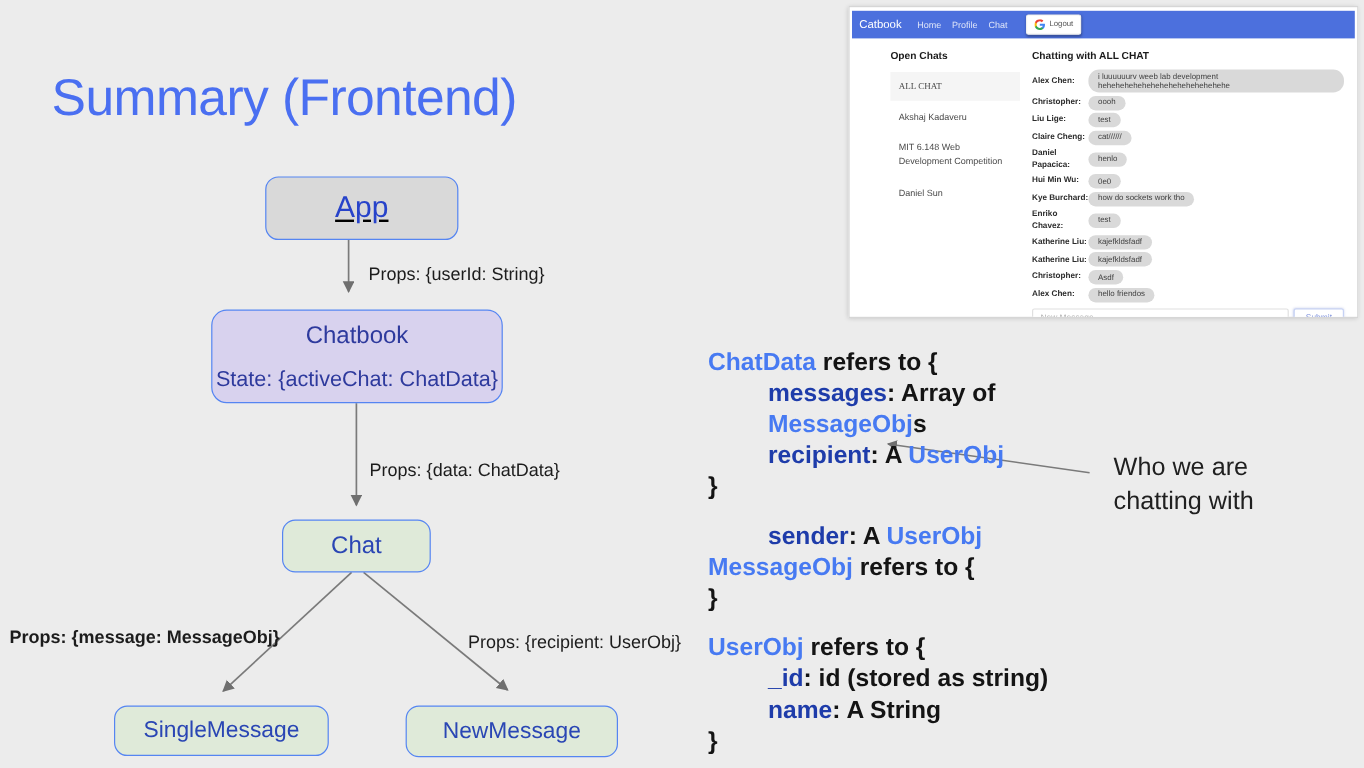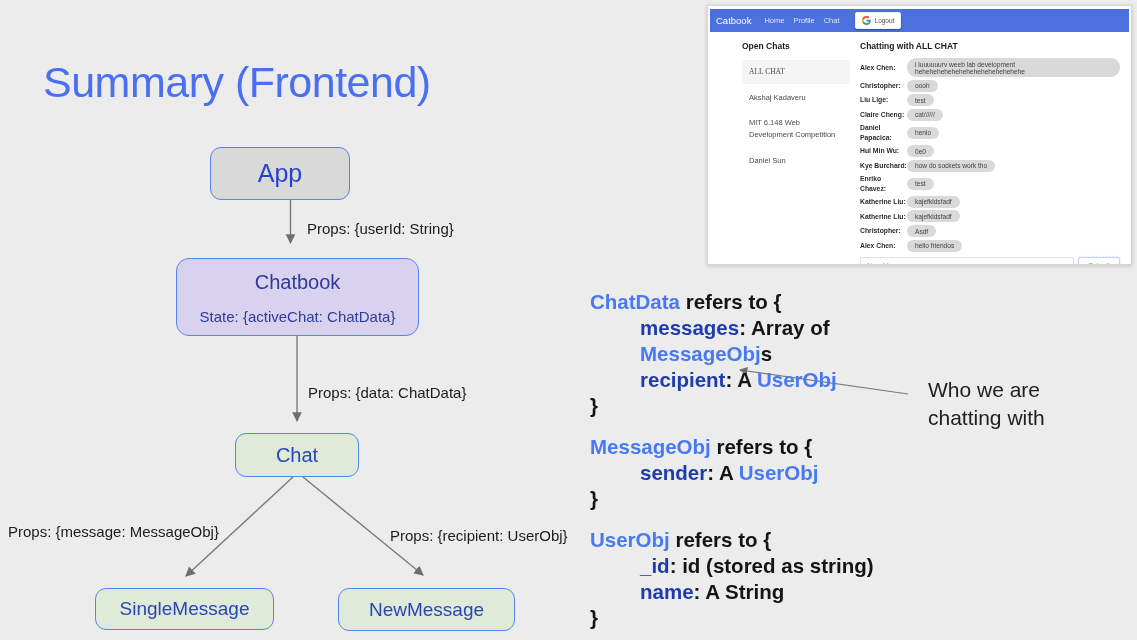--- a/index.html
+++ b/index.html
@@ -15,36 +15,36 @@
     font-size:43px; font-weight:400; letter-spacing:-0.5px;
     color:#4a6ff1;
   }
   
   .node {
     position:absolute; display:flex; flex-direction:column;
     align-items:center; justify-content:center;
     border:1.4px solid #5585f2; border-radius:11px; z-index:2;
   }
   .node .node-label { color:#2a46b4; }
-  #box-app     { left:210px; top:147px; width:140px; height:53px; background:#d9d9d9; }
+  #box-app     { left:221px; top:147px; width:161px; height:53px; background:#d9d9d9;text-decoration:underline; }
   #box-app .node-label { font-size:25px; color:#2743ca; }
   #box-chatbook{ left:176px; top:258px; width:243px; height:78px; background:#d8d2ee; border-radius:13px; }
   #box-chatbook .node-label { font-size:20px; color:#2e3a9d; margin-top:2px; }
-  #box-chatbook .node-state { font-size:15px; color:#2e3a9d; margin-top:14px; }
+  #box-chatbook .node-state { font-size:18px; color:#2e3a9d; margin-top:14px; }
   #box-chat    { left:235px; top:433px; width:124px; height:44px; background:#dfead9; }
   #box-chat .node-label { font-size:20px; }
   #box-single  { left:95px;  top:588px; width:179px; height:42px; background:#dfead9; }
   #box-new     { left:338px; top:588px; width:177px; height:43px; background:#dfead9; }
   #box-single .node-label, #box-new .node-label { font-size:19px; }
   .props-label {
     position:absolute; font-size:15px; color:#1c1c1c; z-index:2; white-space:nowrap;
   }
   #lbl-userid    { left:307px; top:220px; }
   #lbl-data      { left:308px; top:384px; }
-  #lbl-message   { left:8px;   top:523px; }
+  #lbl-message   { left:8px;   top:523px;font-weight:bold; }
   #lbl-recipient { left:390px; top:527px; }
   #arrow-layer { position:absolute; left:0; top:0; z-index:1; pointer-events:none; }
   
   .defs {
     position:absolute; left:590px; top:289px; width:345px;
     font-size:20.5px; font-weight:700; line-height:26px; color:#141414;
     z-index:2;
   }
   .def-block { margin-bottom:15px; }
   .def-line.indent { padding-left:50px; }
@@ -152,22 +152,22 @@
 <div class="defs">
 
   <div class="def-block">
     <div class="def-line"><span class="tok-type">ChatData</span><span> refers to {</span></div>
     <div class="def-line indent"><span class="tok-prop">messages</span><span>: Array of </span><span class="tok-type">MessageObj</span><span>s</span></div>
     <div class="def-line indent"><span class="tok-prop">recipient</span><span>: A </span><span class="tok-type">UserObj</span><span></span></div>
     <div class="def-line">}</div>
   </div>
 
   <div class="def-block">
+    <div class="def-line indent"><span class="tok-prop">sender</span><span>: A </span><span class="tok-type">UserObj</span><span></span></div>
     <div class="def-line"><span class="tok-type">MessageObj</span><span> refers to {</span></div>
-    <div class="def-line indent"><span class="tok-prop">sender</span><span>: A </span><span class="tok-type">UserObj</span><span></span></div>
     <div class="def-line">}</div>
   </div>
 
   <div class="def-block">
     <div class="def-line"><span class="tok-type">UserObj</span><span> refers to {</span></div>
     <div class="def-line indent"><span class="tok-prop">_id</span><span>: id (stored as string)</span><span class="tok-type"></span><span></span></div>
     <div class="def-line indent"><span class="tok-prop">name</span><span>: A String</span><span class="tok-type"></span><span></span></div>
     <div class="def-line">}</div>
   </div>
 

